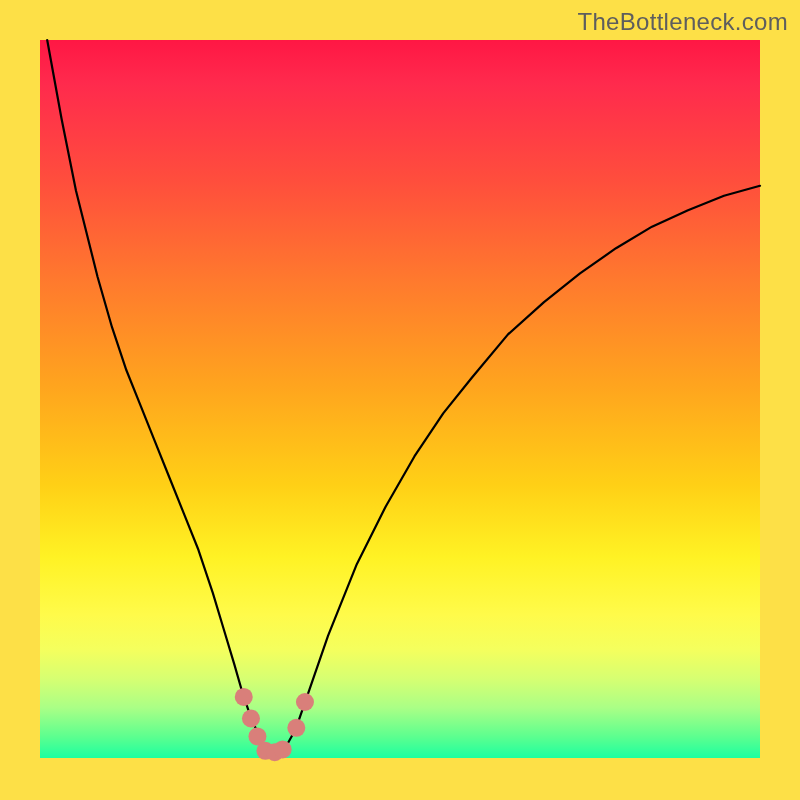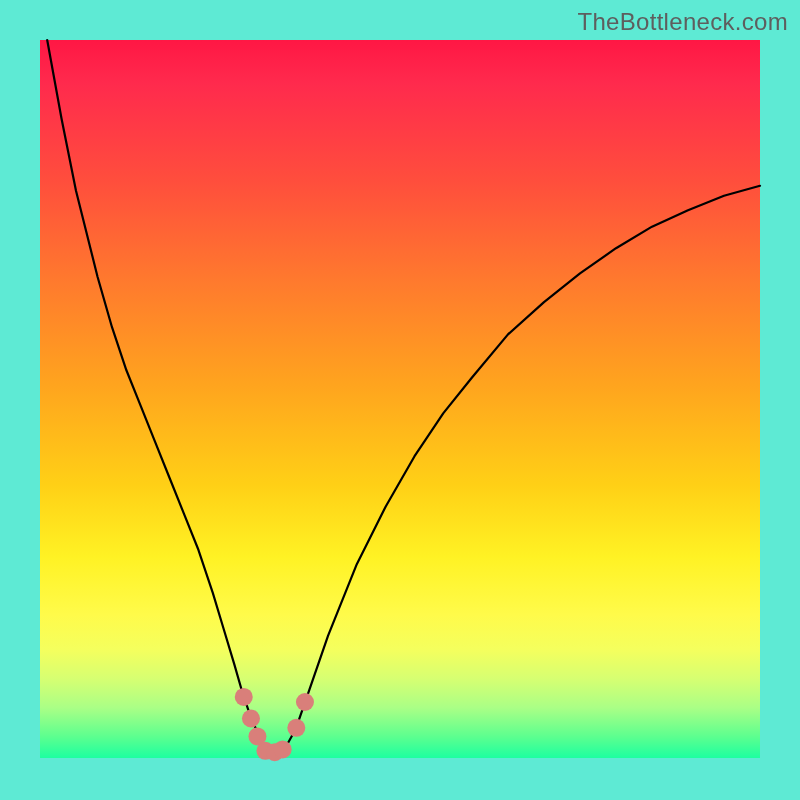--- a/index.html
+++ b/index.html
@@ -1,21 +1,21 @@
 <!DOCTYPE html>
 <html><head>
 <meta charset="utf-8">
 <style>
   * { margin: 0; padding: 0; box-sizing: border-box; }
   html, body { width: 800px; height: 800px; background: #000; overflow: hidden; }
   .container {
     position: relative;
     width: 800px;
     height: 800px;
-    background: #5eead4;
+    background: #fde047;
   }
   .watermark {
     position: absolute;
     top: 8px;
     right: 12px;
     color: #5e5e5e;
     font-family: Arial, Helvetica, sans-serif;
     font-size: 24px;
     font-weight: 500;
     letter-spacing: 0.3px;

